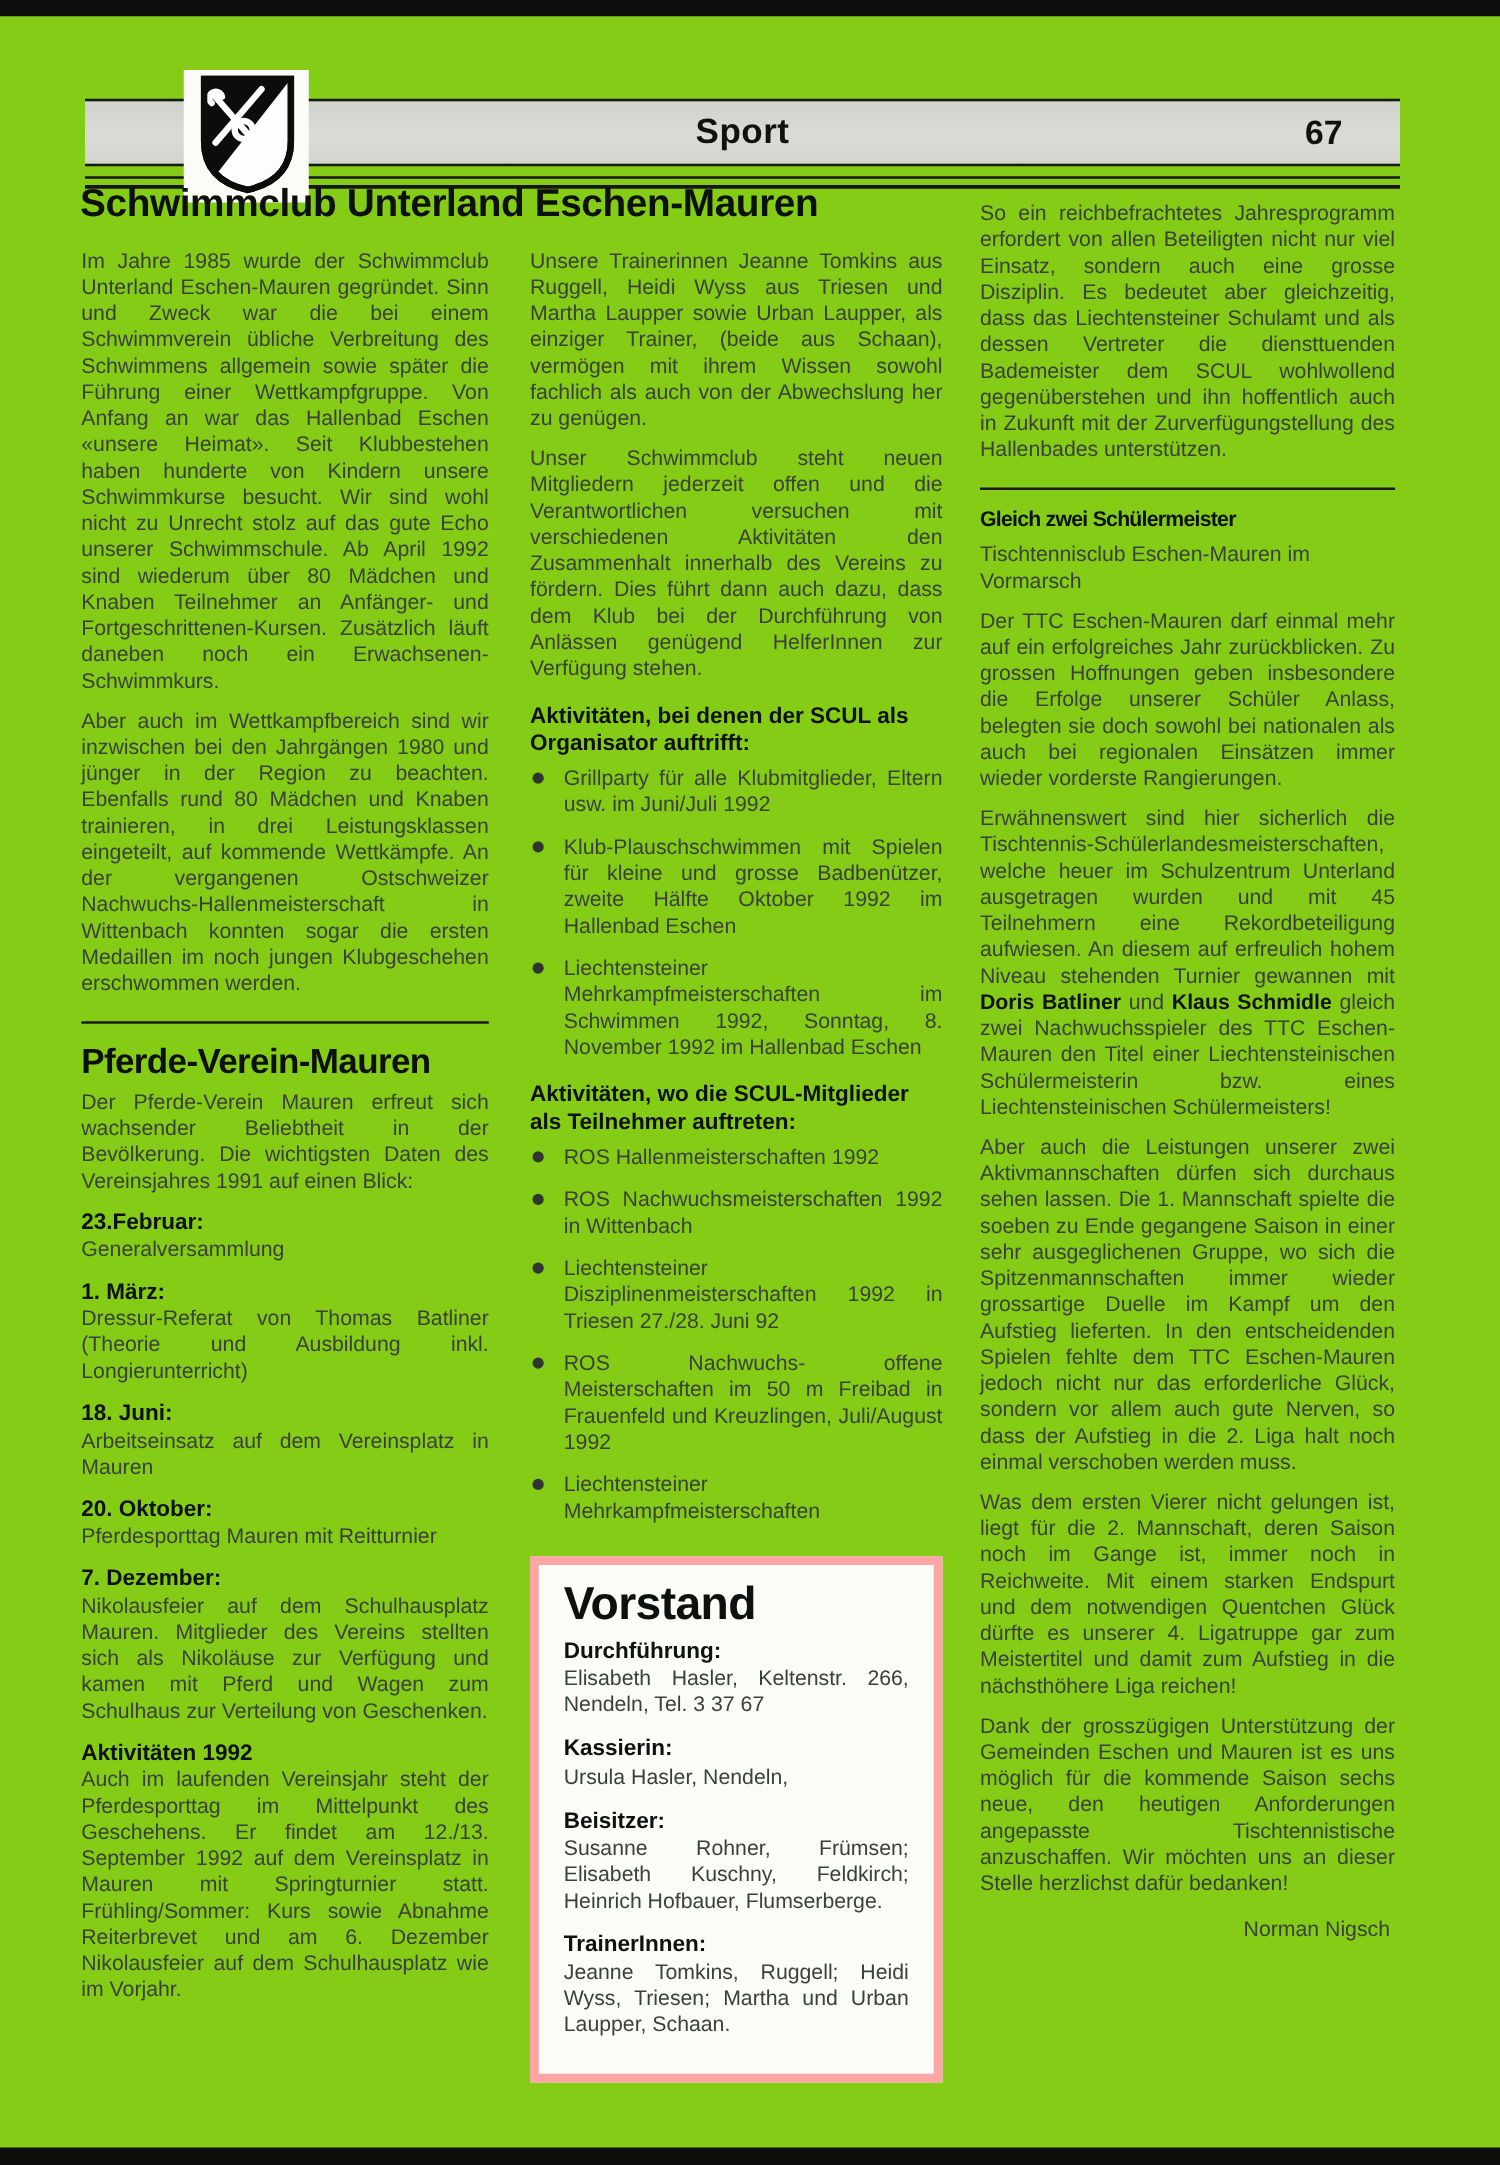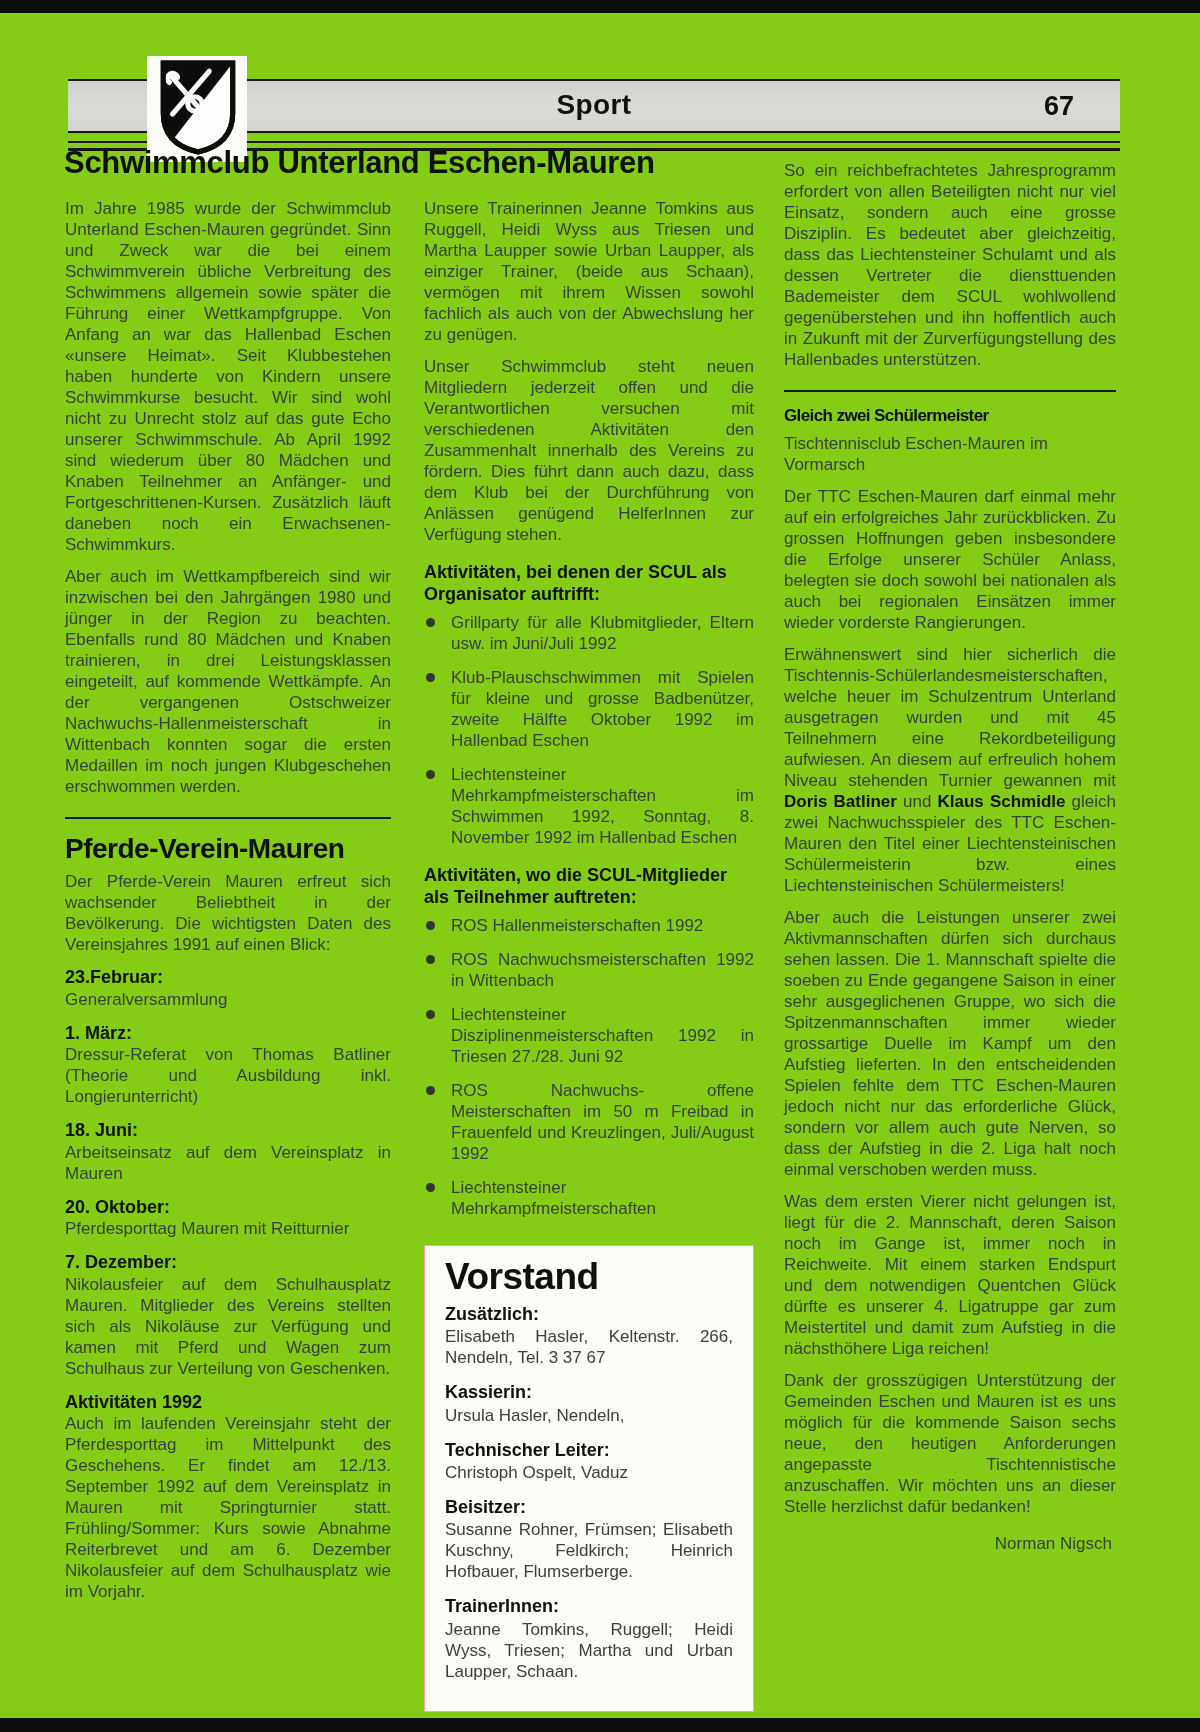--- a/index.html
+++ b/index.html
@@ -64,21 +64,21 @@
   .event-desc{}
 
   ul.bullets{list-style:none;margin:2px 0 4px 0;padding:0;text-align:justify;}
   ul.bullets li{position:relative;padding-left:27px;margin:0 0 13px 0;}
   ul.bullets li .dot{
     position:absolute;left:2px;top:6px;width:9px;height:9px;border-radius:50%;
     background:#30352f;
   }
 
   .vorstand{
-    border:1px solid #fca5a5;padding:18px 20px 16px 20px;margin-top:26px;
+    border:7px solid #fca5a5;padding:18px 20px 16px 20px;margin-top:26px;
     background:#fbfbf8;
   }
   .vorstand-title{
     font-size:37px;font-weight:bold;color:#0e100e;margin:2px 0 16px 0;
     letter-spacing:-.5px;text-align:left;
   }
   .v-entry{margin:0 0 13px 0;}
   .v-role{font-weight:bold;font-size:18px;color:#0f110f;line-height:1.3;}
 
   .signature{text-align:right;margin-top:16px;padding-right:4px;}
@@ -171,30 +171,26 @@
       <li><span class="dot"></span><span>ROS Nachwuchsmeisterschaften 1992 in Wittenbach</span></li>
       <li><span class="dot"></span><span>Liechtensteiner Disziplinenmeisterschaften 1992 in Triesen 27./28. Juni 92</span></li>
       <li><span class="dot"></span><span>ROS Nachwuchs- offene Meisterschaften im 50 m Freibad in Frauenfeld und Kreuzlingen, Juli/August 1992</span></li>
       <li><span class="dot"></span><span>Liechtensteiner Mehrkampfmeisterschaften</span></li>
     </ul>
 
     <div class="vorstand">
       <h2 class="vorstand-title">Vorstand</h2>
 
       <div class="v-entry">
-        <div class="v-role">Zusätzlich:</div>
+        <div class="v-role">Durchführung:</div>
         <div class="v-text">Elisabeth Hasler, Keltenstr. 266, Nendeln, Tel. 3 37 67</div>
       </div>
       <div class="v-entry">
         <div class="v-role">Kassierin:</div>
         <div class="v-text">Ursula Hasler, Nendeln,</div>
-      </div>
-      <div class="v-entry">
-        <div class="v-role">Technischer Leiter:</div>
-        <div class="v-text">Christoph Ospelt, Vaduz</div>
       </div>
       <div class="v-entry">
         <div class="v-role">Beisitzer:</div>
         <div class="v-text">Susanne Rohner, Frümsen; Elisabeth Kuschny, Feldkirch; Heinrich Hofbauer, Flumserberge.</div>
       </div>
       <div class="v-entry">
         <div class="v-role">TrainerInnen:</div>
         <div class="v-text">Jeanne Tomkins, Ruggell; Heidi Wyss, Triesen; Martha und Urban Laupper, Schaan.</div>
       </div>
     </div>

